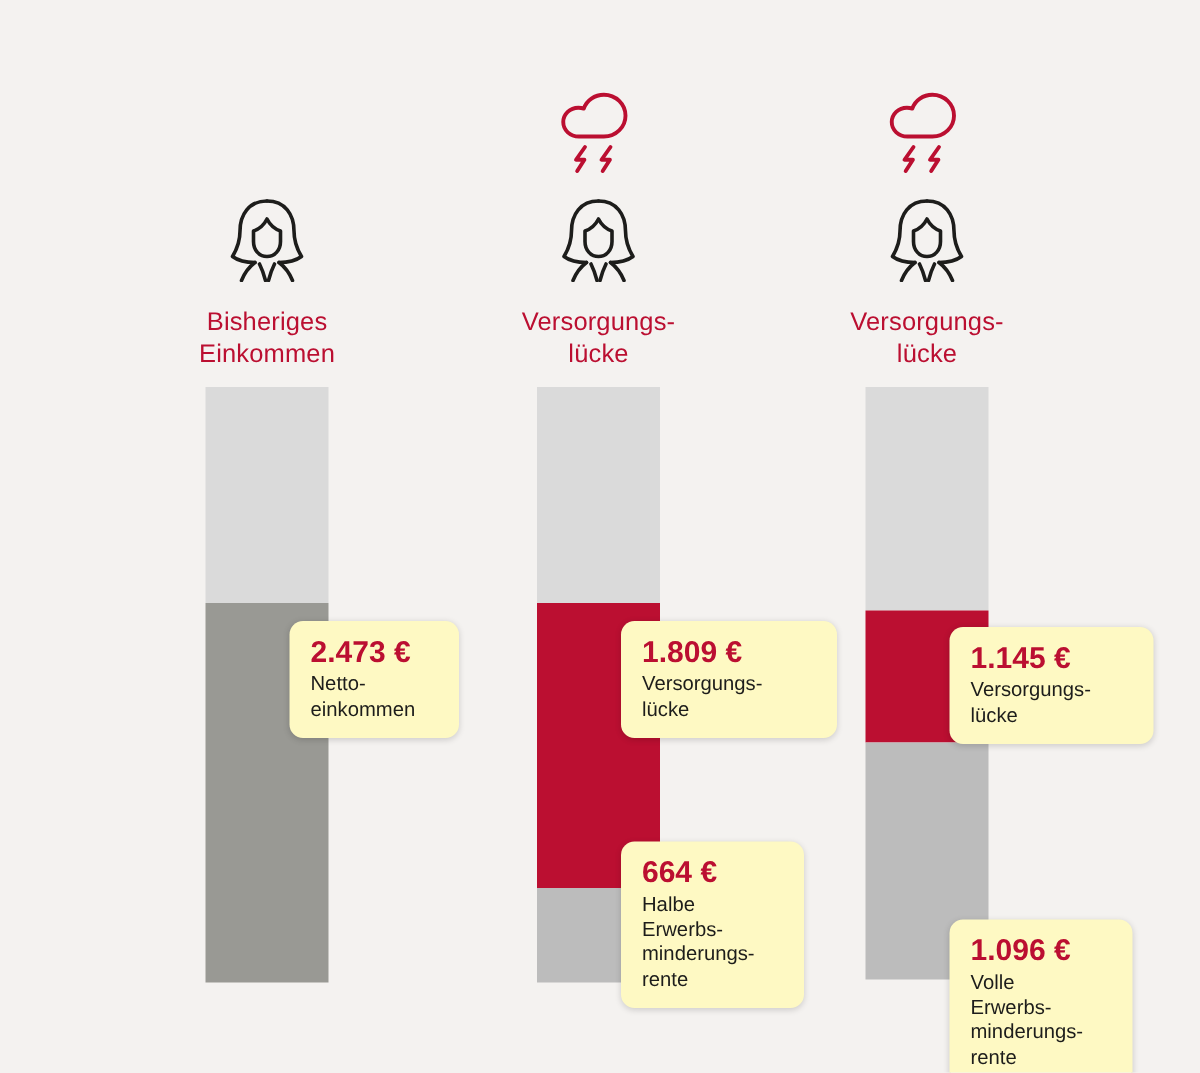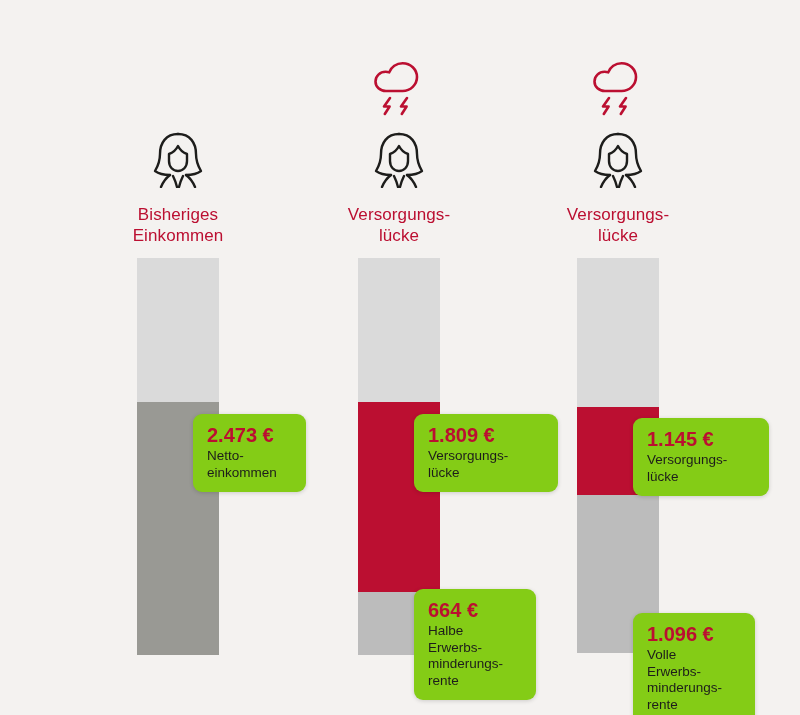--- a/index.html
+++ b/index.html
@@ -103,21 +103,21 @@
     display: block;
   }
   .seg-light { background: #dadada; }
   .seg-mid   { background: #bcbcbc; }
   .seg-dark  { background: #999994; }
   .seg-red   { background: #bb0f31; }
 
   
   .callout {
     position: absolute;
-    background: #84cc16;
+    background: #fef9c3;
     border-radius: 9px;
     box-shadow: 0 1px 4px rgba(0,0,0,0.16);
     padding: 9px 14px 11px 14px;
     box-sizing: border-box;
   }
   .callout .amount {
     color: #bb0f31;
     font-size: 20px;
     font-weight: bold;
     line-height: 24px;
@@ -131,21 +131,21 @@
   }
   .callout .caption .strong {
     font-weight: normal;
     display: block;
   }
 
   
   .callout-net    { left: 135px; top: 414px; width: 113px; }
   
   .callout-gap-2  { left: 135px; top: 414px; width: 144px; }
-  .callout-erm-2  { left: 135px; top: 589px; width: 122px; }
+  .callout-erm-2  { left: 135px; top: 561px; width: 122px; }
   
   .callout-gap-3  { left: 135px; top: 418px; width: 136px; }
   .callout-erm-3  { left: 135px; top: 613px; width: 122px; }
 </style>
 </head>
 <body>
 
 <div class="stage">
 
   <div class="column col-1">

